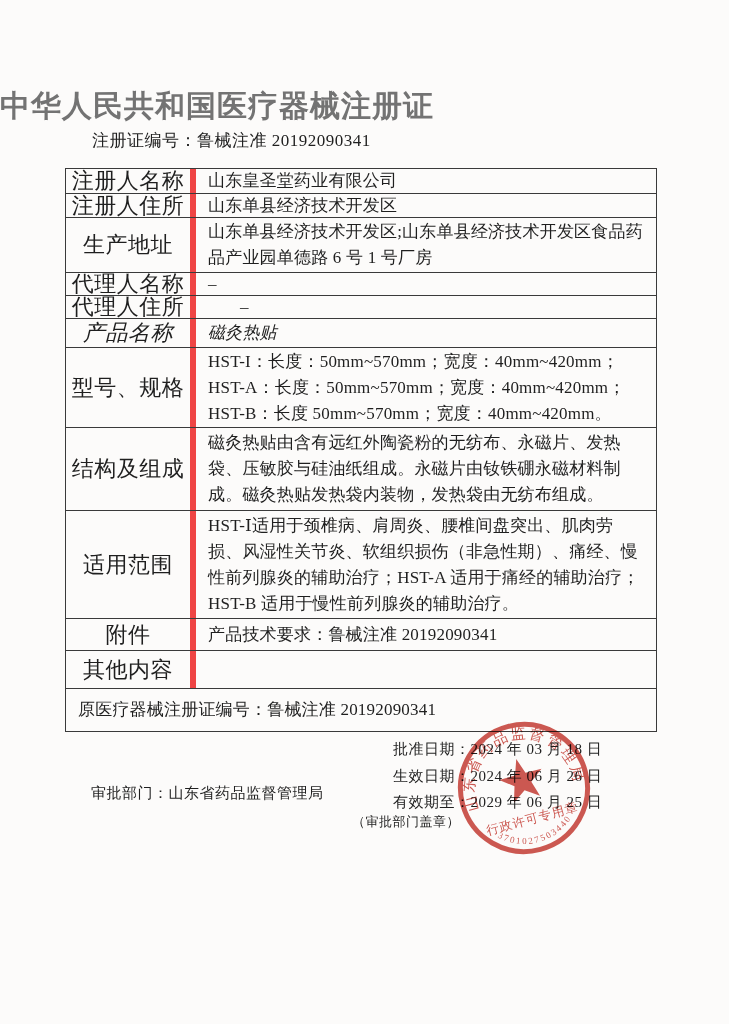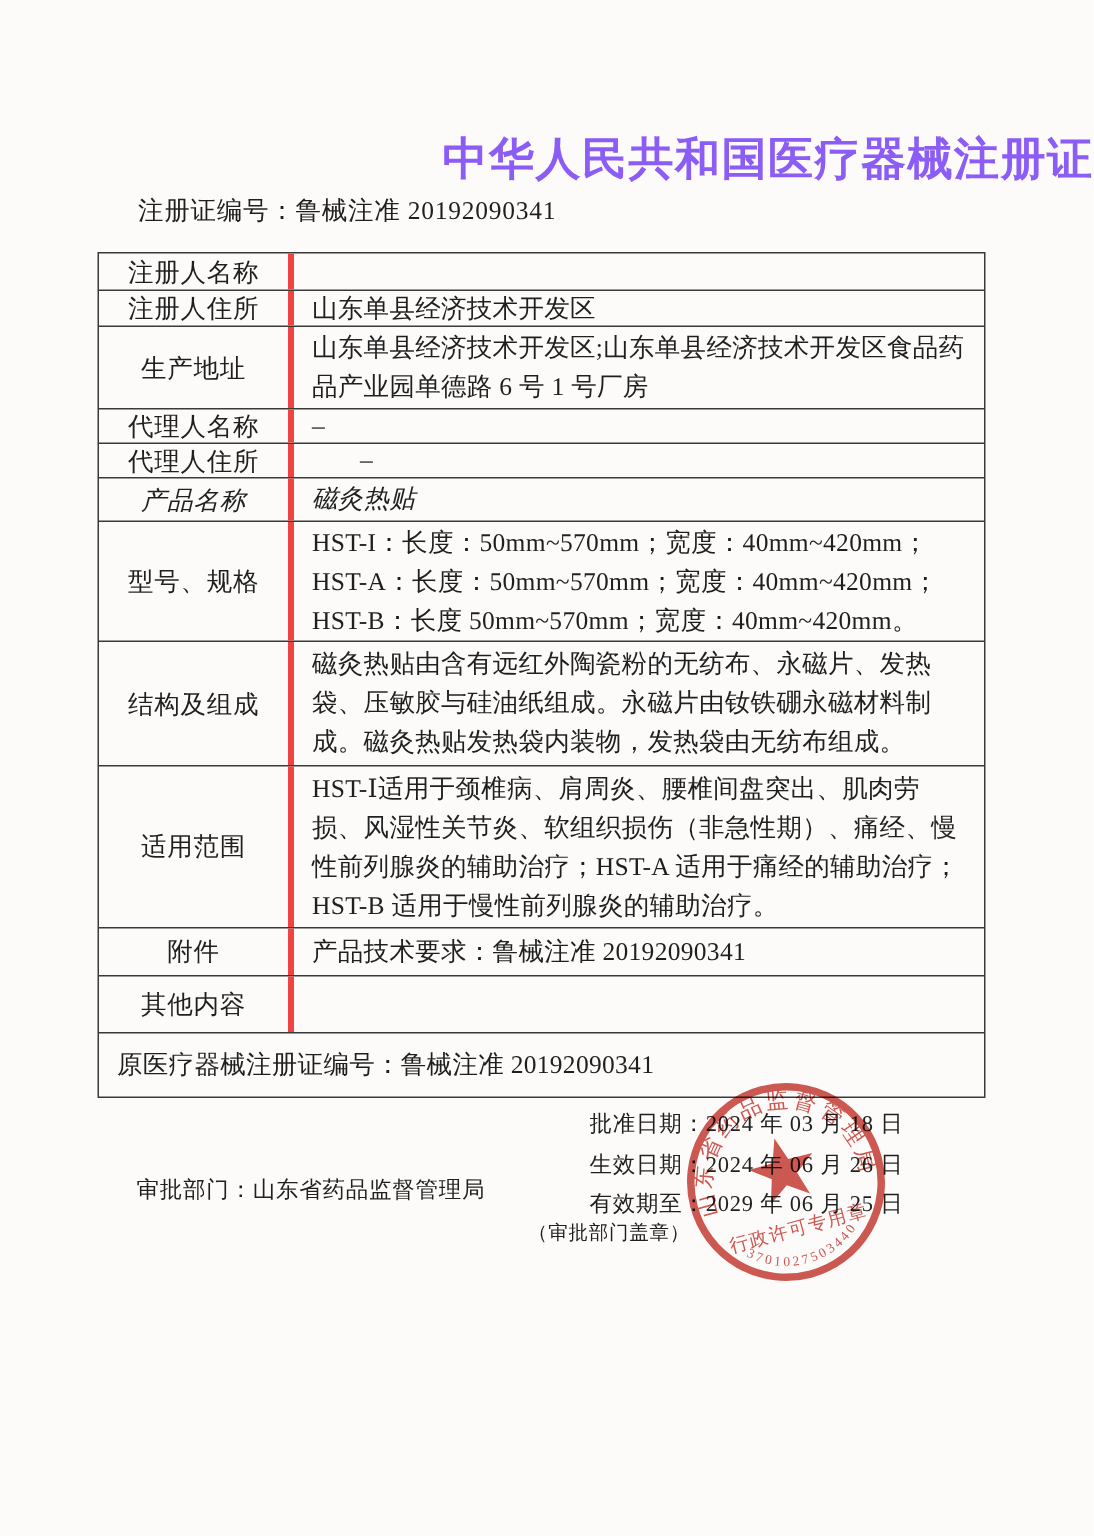--- a/index.html
+++ b/index.html
@@ -2,22 +2,22 @@
 <html><head>
 <meta charset="utf-8">
 <style>
   html,body{margin:0;padding:0;}
   body{
     width:729px;height:1024px;position:relative;overflow:hidden;
     background:#fcfbfa;color:#1f1f1f;
     font-family:"Liberation Serif","DejaVu Serif",serif;
   }
   .page-title{
-    position:absolute;left:0;right:0;top:86px;text-align:right;
-    font-size:30px;font-weight:bold;letter-spacing:1px;color:#8b5cf6;
+    position:absolute;left:0;right:0;top:86px;text-align:left;
+    font-size:30px;font-weight:bold;letter-spacing:1px;color:#737373;
   }
   .cert-no-line{
     position:absolute;left:92px;top:129px;font-size:17px;letter-spacing:.5px;
   }
   .cert-table{
     position:absolute;left:65px;top:168px;width:592px;
     border:1.5px solid #3a3a3a;box-sizing:border-box;
     background:transparent;
   }
   .trow{display:flex;box-sizing:border-box;border-bottom:1px solid #3a3a3a;}
@@ -29,23 +29,23 @@
   .trow:nth-child(5){height:23px;gap:32px;}
   .trow:nth-child(6){height:29px;font-style:italic;}
   .trow:nth-child(7){height:80px;}
   .trow:nth-child(8){height:83px;}
   .trow:nth-child(9){height:108px;}
   .trow:nth-child(10){height:32px;}
   .trow:nth-child(11){height:38px;}
   .trow:nth-child(12){height:42px;}
   .tlabel{
     width:130px;flex:0 0 130px;box-sizing:border-box;
-    border-right:4px solid #ef4444;
+    border-right:6px solid #ef4444;
     display:flex;align-items:center;justify-content:center;
-    font-size:17px;letter-spacing:.5px;text-align:center;
+    font-size:22px;letter-spacing:.5px;text-align:center;
   }
   .tvalue{
     flex:1;box-sizing:border-box;padding:1px 10px 1px 12px;
     display:flex;align-items:center;
     font-size:17px;line-height:26px;letter-spacing:.2px;
   }
   .footer-dept{position:absolute;left:91px;top:784px;font-size:15px;letter-spacing:.5px;}
   .date-line{position:absolute;left:393px;font-size:15px;letter-spacing:.5px;white-space:nowrap;}
   .dl0{top:740px;} .dl1{top:767px;} .dl2{top:793px;}
   .seal-note{position:absolute;left:352px;top:813px;font-size:13px;letter-spacing:.5px;}
@@ -56,20 +56,21 @@
 </style>
 </head>
 <body>
 
 <div class="page-title">中华人民共和国医疗器械注册证</div>
 <div class="cert-no-line">注册证编号：鲁械注准 20192090341</div>
 
 <div class="cert-table">
   <div class="trow">
       <div class="tlabel">注册人名称</div>
+      <div class="tvalue">山东皇圣堂药业有限公司</div>
     </div>
   <div class="trow">
       <div class="tlabel">注册人住所</div>
       <div class="tvalue">山东单县经济技术开发区</div>
     </div>
   <div class="trow">
       <div class="tlabel">生产地址</div>
       <div class="tvalue">山东单县经济技术开发区;山东单县经济技术开发区食品药品产业园单德路 6 号 1 号厂房</div>
     </div>
   <div class="trow">

